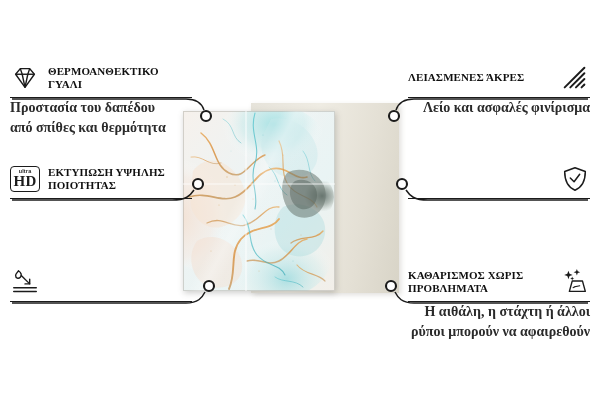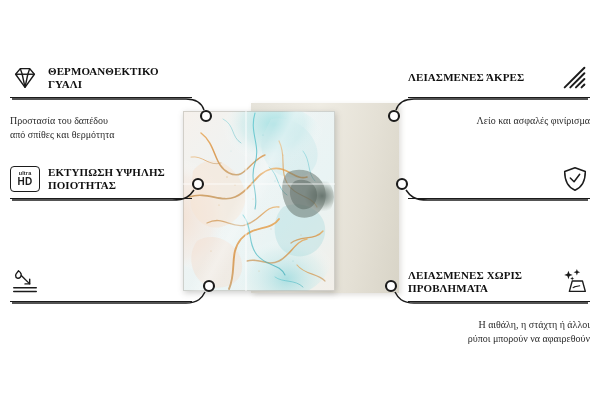--- a/index.html
+++ b/index.html
@@ -93,46 +93,47 @@
   .feature.right .feat-title { text-align: left; }
 
   .feat-rule {
     height: 0;
     border-top: 1.4px solid #1b1b1b;
     margin-top: 3px;
     width: 100%;
   }
   .feat-desc {
     font-family: "Liberation Serif", "DejaVu Serif", serif;
-    font-size: 10px;
+    font-size: 14px;
     line-height: 1.42;
     color: #2a2a2a;
-    margin-top: 16px;
+    margin-top: 0;
     white-space: pre-line;
+    font-weight: bold;
   }
 
   
   .icon { width: 30px; height: 30px; flex: 0 0 30px; display:block; }
   .icon svg { display:block; width:100%; height:100%; }
   .hd-badge {
     width: 30px; height: 26px; flex: 0 0 30px;
     border: 1.6px solid #1b1b1b;
     border-radius: 4px;
     display: flex; flex-direction: column;
     align-items: center; justify-content: center;
     line-height: 1;
   }
   .hd-ultra {
     font-family: "Liberation Sans", sans-serif;
     font-size: 5.4px; font-weight: 700; color:#1b1b1b;
     letter-spacing: .2px;
   }
   .hd-hd {
-    font-family: Liberation Sans, sans-serif;
-    font-size: 10px; font-weight: 700; color:#1b1b1b;
+    font-family: Liberation Serif, serif;
+    font-size: 15px; font-weight: 700; color:#1b1b1b;
     margin-top: .5px; letter-spacing: .2px;
   }
 
   
   #feature-heat-glass   { top: 62px; }
   #feature-print        { top: 163px; }
   #feature-heat-res     { top: 266px; }
   #feature-edges        { top: 62px; }
   #feature-membrane     { top: 163px; }
   #feature-cleaning     { top: 266px; }
@@ -367,21 +368,21 @@
           <g stroke="#1b1b1b" stroke-width="1.2" stroke-linecap="round">
             <path d="M14,22 C16,20 19,21 21,20"></path>
           </g>
           <g fill="#1b1b1b">
             <path d="M9,4 L10.2,7.3 L13.5,8.5 L10.2,9.7 L9,13 L7.8,9.7 L4.5,8.5 L7.8,7.3 Z"></path>
             <path d="M18,2 L18.9,4.6 L21.5,5.5 L18.9,6.4 L18,9 L17.1,6.4 L14.5,5.5 L17.1,4.6 Z"></path>
             <path d="M13,10 L13.6,11.6 L15.2,12.2 L13.6,12.8 L13,14.4 L12.4,12.8 L10.8,12.2 L12.4,11.6 Z"></path>
           </g>
         </svg>
       </span>
-      <span class="feat-title">ΛΕΙΑΣΜΕΝΕΣ ΧΩΡΙΣ
+      <span class="feat-title">ΚΑΘΑΡΙΣΜΟΣ ΧΩΡΙΣ
 ΠΡΟΒΛΗΜΑΤΑ</span>
     </div>
     <div class="feat-rule"></div>
     <div class="feat-desc">Η αιθάλη, η στάχτη ή άλλοι
 ρύποι μπορούν να αφαιρεθούν</div>
   </div>
 
 </div>
 
 </body></html>

